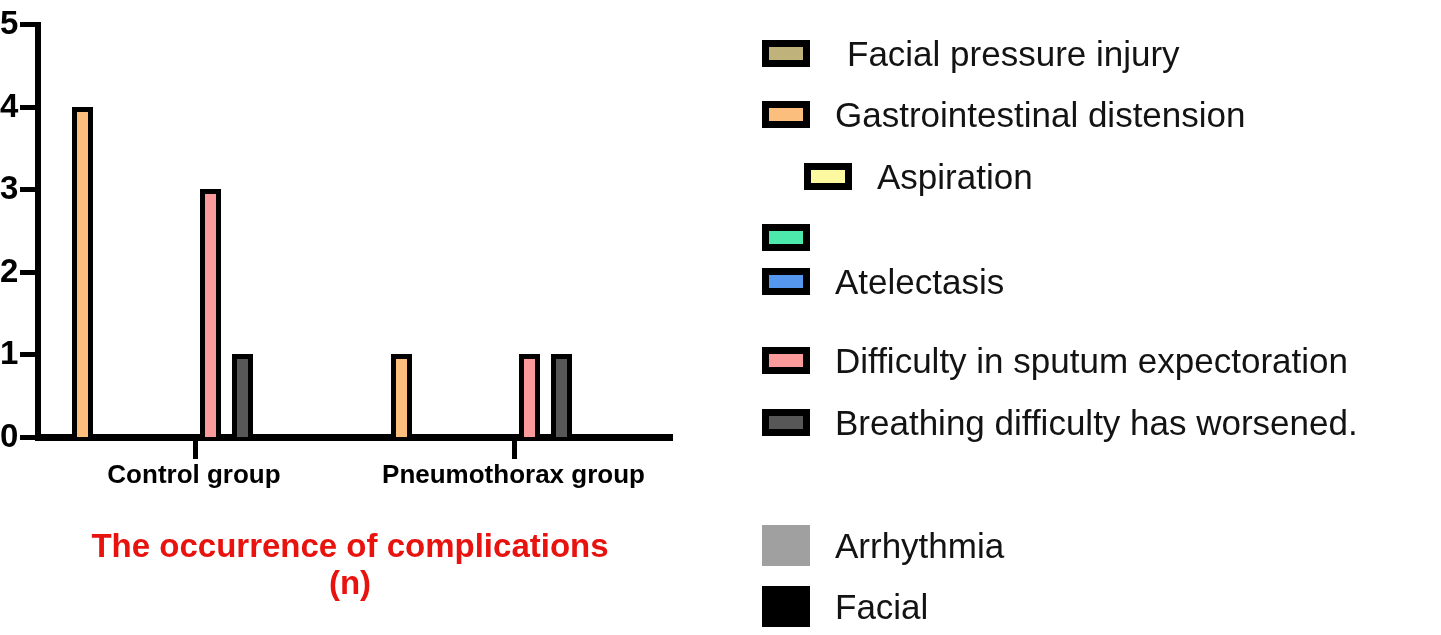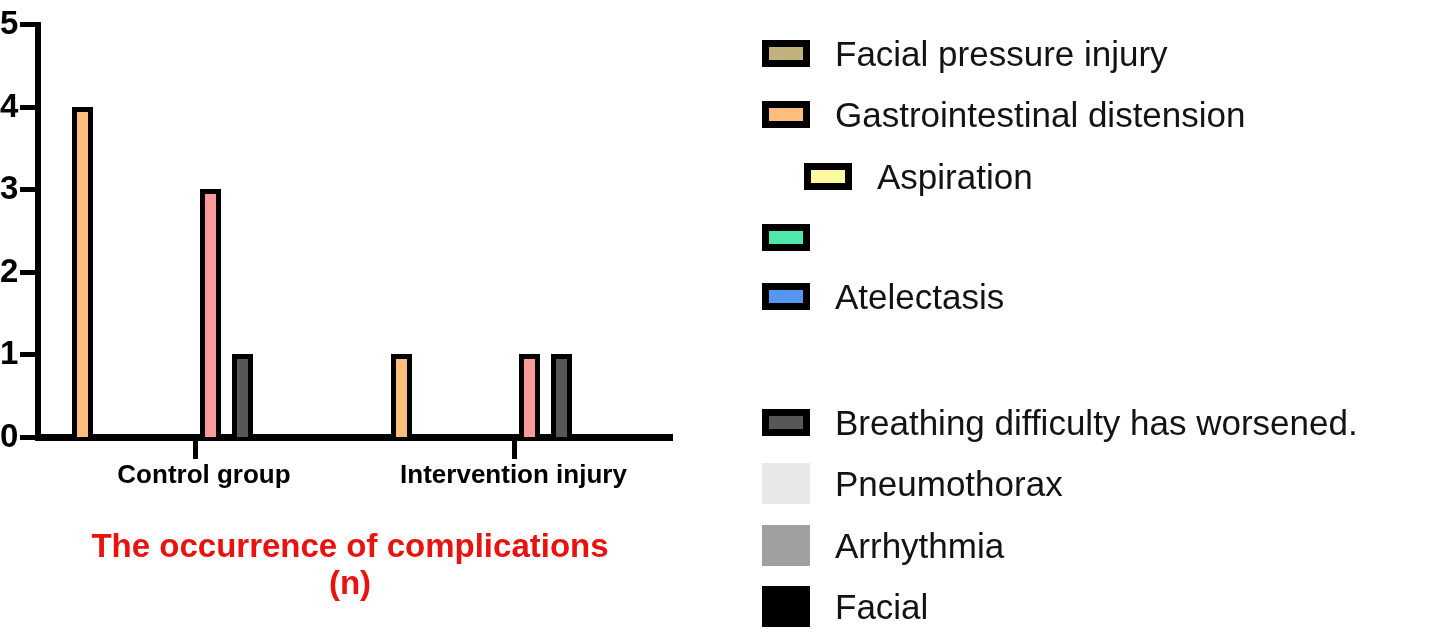--- a/index.html
+++ b/index.html
@@ -157,69 +157,69 @@
         <div class="y-tick-label" style="top: 253.8px; left: 0px; width: 18px;">2</div>
         <div class="y-tick" style="top: 352.4px;"></div>
         <div class="y-tick-label" style="top: 336.4px; left: 0px; width: 18px;">1</div>
         <div class="y-tick" style="top: 435px;"></div>
         <div class="y-tick-label" style="top: 419px; left: 0px; width: 18px;">0</div>
       </div>
 
     <div id="x-axis-line"></div>
     <div id="x-ticks">
         <div class="x-tick" style="left: 192.5px;"></div>
-        <div class="x-group-label" style="left: 44px; width: 320px;">Control group</div>
+        <div class="x-group-label" style="left: 34px; width: 320px;">Control group</div>
         <div class="x-tick" style="left: 511.5px;"></div>
-        <div class="x-group-label" style="left: 353.5px; width: 320px;">Intervention injury</div>
+        <div class="x-group-label" style="left: 353.5px; width: 320px;">Pneumothorax group</div>
       </div>
 
     <div id="bars-layer">
         <div class="bar" title="Gastrointestinal distension: 4" style="left: 72px; width: 21px; top: 106.6px; height: 330.4px; background: rgb(251, 190, 125);"></div>
         <div class="bar" title="Difficulty in sputum expectoration: 3" style="left: 200px; width: 21px; top: 189.2px; height: 247.8px; background: rgb(250, 154, 154);"></div>
         <div class="bar" title="Breathing difficulty has worsened.: 1" style="left: 232px; width: 21px; top: 354.4px; height: 82.6px; background: rgb(87, 87, 87);"></div>
         <div class="bar" title="Gastrointestinal distension: 1" style="left: 391px; width: 21px; top: 354.4px; height: 82.6px; background: rgb(251, 190, 125);"></div>
         <div class="bar" title="Difficulty in sputum expectoration: 1" style="left: 519px; width: 21px; top: 354.4px; height: 82.6px; background: rgb(250, 154, 154);"></div>
         <div class="bar" title="Breathing difficulty has worsened.: 1" style="left: 551px; width: 21px; top: 354.4px; height: 82.6px; background: rgb(87, 87, 87);"></div>
       </div>
 
     <div id="chart-title" style="color: rgb(232, 18, 14);">
         <div>The occurrence of complications</div>
         <div>(n)</div>
       </div>
 
   </div>
 
   <div id="legend">
-      <div class="legend-item" style="top: 0px;">
+      <div class="legend-item" style="top: 0px; gap: 12px;">
         <span class="legend-swatch bordered" style="background: rgb(191, 178, 122);"></span>
         <span class="legend-label">Facial pressure injury</span>
       </div>
       <div class="legend-item" style="top: 61.5px;">
         <span class="legend-swatch bordered" style="background: rgb(251, 190, 125);"></span>
         <span class="legend-label">Gastrointestinal distension</span>
       </div>
       <div class="legend-item" style="top: 123px; padding-left: 42px;">
         <span class="legend-swatch bordered" style="background: rgb(253, 249, 160);"></span>
         <span class="legend-label">Aspiration</span>
       </div>
       <div class="legend-item" style="top: 184.5px;">
         <span class="legend-swatch bordered" style="background: rgb(76, 232, 172);"></span>
       </div>
-      <div class="legend-item" style="top: 243px; align-items: center;">
+      <div class="legend-item" style="top: 228px; align-items: center;">
         <span class="legend-swatch bordered" style="background: rgb(85, 150, 238);"></span>
         <span class="legend-label">Atelectasis</span>
+      </div>
+      <div class="legend-item" style="top: 307.5px;">
+        <span class="legend-swatch bordered" style="background: rgb(250, 154, 154);"></span>
+        <span class="legend-label">Difficulty in sputum expectoration</span>
       </div>
       <div class="legend-item" style="top: 369px; text-align: right;">
         <span class="legend-swatch bordered" style="background: rgb(87, 87, 87);"></span>
         <span class="legend-label">Breathing difficulty has worsened.</span>
       </div>
-      <div class="legend-item" style="top: 430.5px;">
-        <span class="legend-swatch" style="background: rgb(232, 232, 232); width: 48px; height: 41px;"></span>
-        <span class="legend-label">Pneumothorax</span>
-      </div>
       <div class="legend-item" style="top: 492px; text-align: right;">
         <span class="legend-swatch" style="background: rgb(160, 160, 160); width: 48px; height: 41px;"></span>
         <span class="legend-label">Arrhythmia</span>
       </div>
       <div class="legend-item" style="top: 553.5px;">
         <span class="legend-swatch" style="background: rgb(0, 0, 0); width: 48px; height: 41px;"></span>
         <span class="legend-label">Facial</span>
       </div>
     </div>
 

